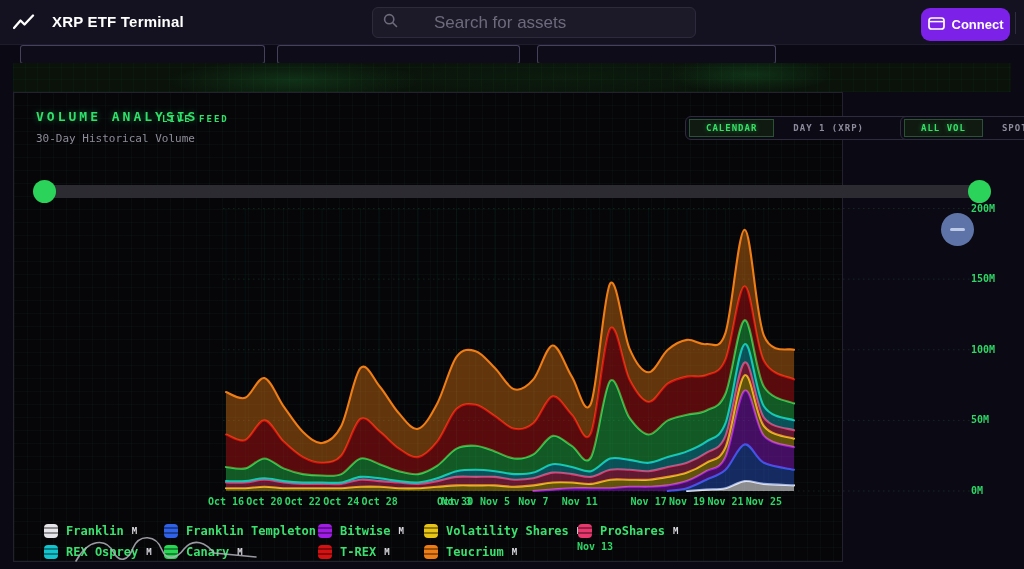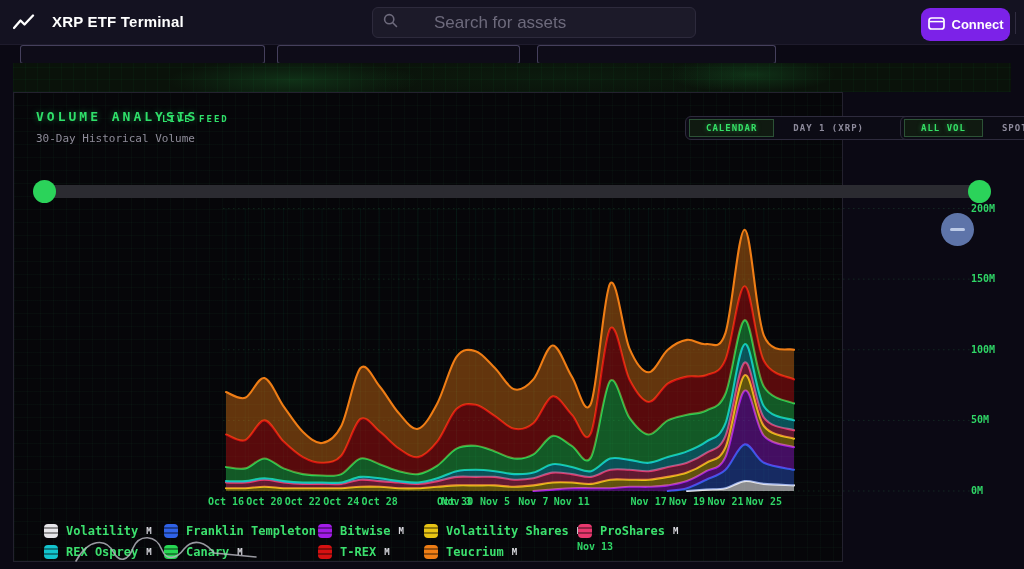--- a/index.html
+++ b/index.html
@@ -195,39 +195,39 @@
   <div class="x-axis" id="x-axis">
       <span class="x-tick" style="left: 3px;">Oct 16</span>
       <span class="x-tick" style="left: 41.42px;">Oct 20</span>
       <span class="x-tick" style="left: 79.84px;">Oct 22</span>
       <span class="x-tick" style="left: 118.26px;">Oct 24</span>
       <span class="x-tick" style="left: 156.68px;">Oct 28</span>
       <span class="x-tick" style="left: 195.1px; margin-left: 37px;">Oct 30</span>
       <span class="x-tick" style="left: 233.52px;">Nov 3</span>
       <span class="x-tick" style="left: 271.94px;">Nov 5</span>
       <span class="x-tick" style="left: 310.36px;">Nov 7</span>
-      <span class="x-tick" style="left: 348.78px;">Nov 11</span>
+      <span class="x-tick" style="left: 348.78px; padding-left: 16px;">Nov 11</span>
       <span class="x-tick" style="left: 372px; margin-top: 45px;">Nov 13</span>
       <span class="x-tick" style="left: 425.62px;">Nov 17</span>
       <span class="x-tick" style="left: 464.04px;">Nov 19</span>
       <span class="x-tick" style="left: 502.46px;">Nov 21</span>
       <span class="x-tick" style="left: 540.88px;">Nov 25</span>
     </div>
   <div class="y-axis" id="y-axis">
       <span class="y-tick" style="top: 284px;">0M</span>
       <span class="y-tick" style="top: 213.375px;">50M</span>
       <span class="y-tick" style="top: 142.75px;">100M</span>
       <span class="y-tick" style="top: 72.125px;">150M</span>
       <span class="y-tick" style="top: 1.5px;">200M</span>
     </div>
 
   <div class="legend" id="legend">
       <div class="legend-item" style="left: 30px; top: 4px;">
         <span class="swatch" style="background-color: rgb(230, 230, 234);"></span>
-        <span class="legend-label">Volatility</span>
+        <span class="legend-label">Franklin</span>
         <span class="legend-m">M</span>
       </div>
       <div class="legend-item" style="left: 150px; top: 4px;">
         <span class="swatch" style="background-color: rgb(47, 98, 232);"></span>
         <span class="legend-label">Franklin Templeton</span>
         <span class="legend-m">M</span>
       </div>
       <div class="legend-item" style="left: 304px; top: 4px; text-align: right;">
         <span class="swatch" style="background-color: rgb(162, 28, 232);"></span>
         <span class="legend-label">Bitwise</span>

